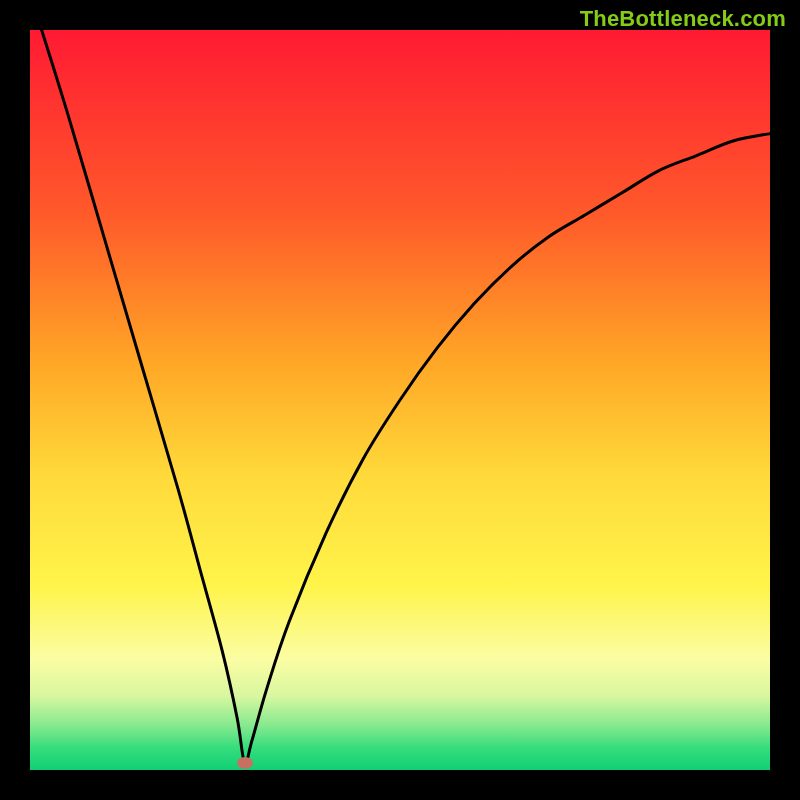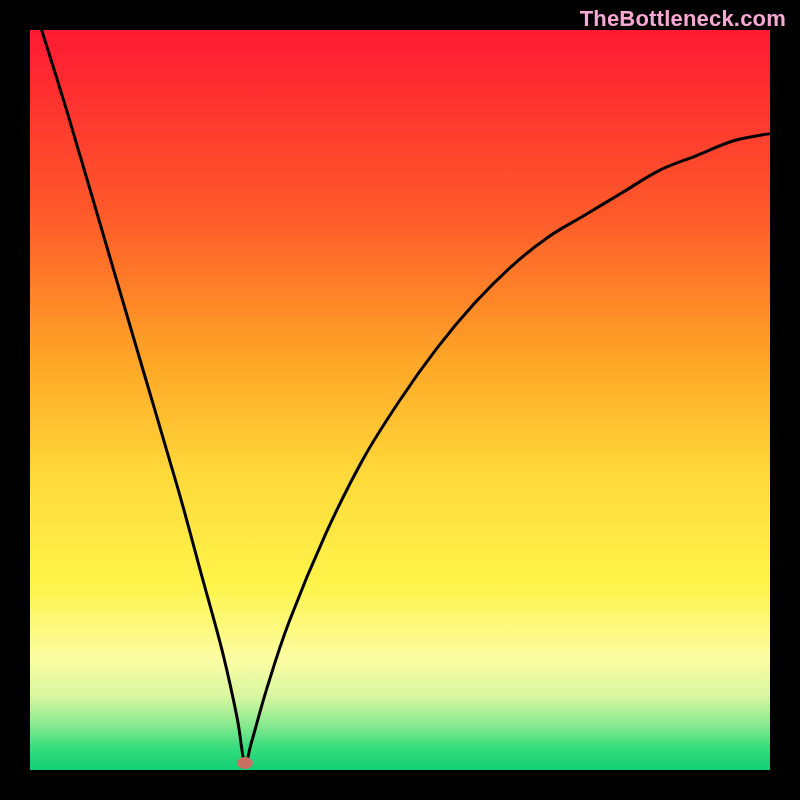--- a/index.html
+++ b/index.html
@@ -36,21 +36,21 @@
       #36dd7d 97%,
       #10d074 100%);
   }
   .watermark {
     position: absolute;
     top: 6px;
     right: 14px;
     font-family: Arial, Helvetica, sans-serif;
     font-size: 22px;
     font-weight: 600;
-    color: #f9a8d4;
+    color: #84cc16;
     letter-spacing: 0.2px;
   }
   svg.curve {
     position: absolute;
     left: 30px;
     top: 30px;
     width: 740px;
     height: 740px;
     overflow: visible;
   }

